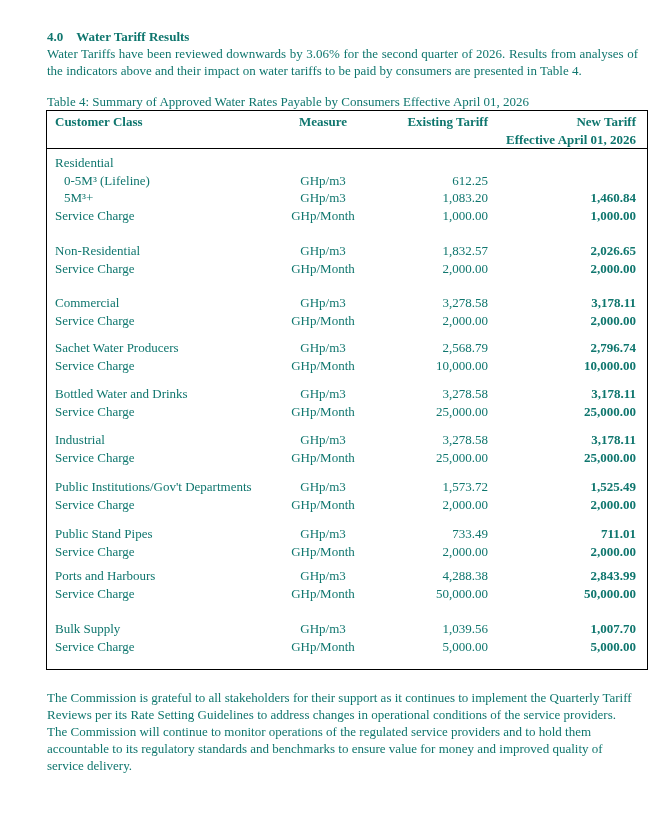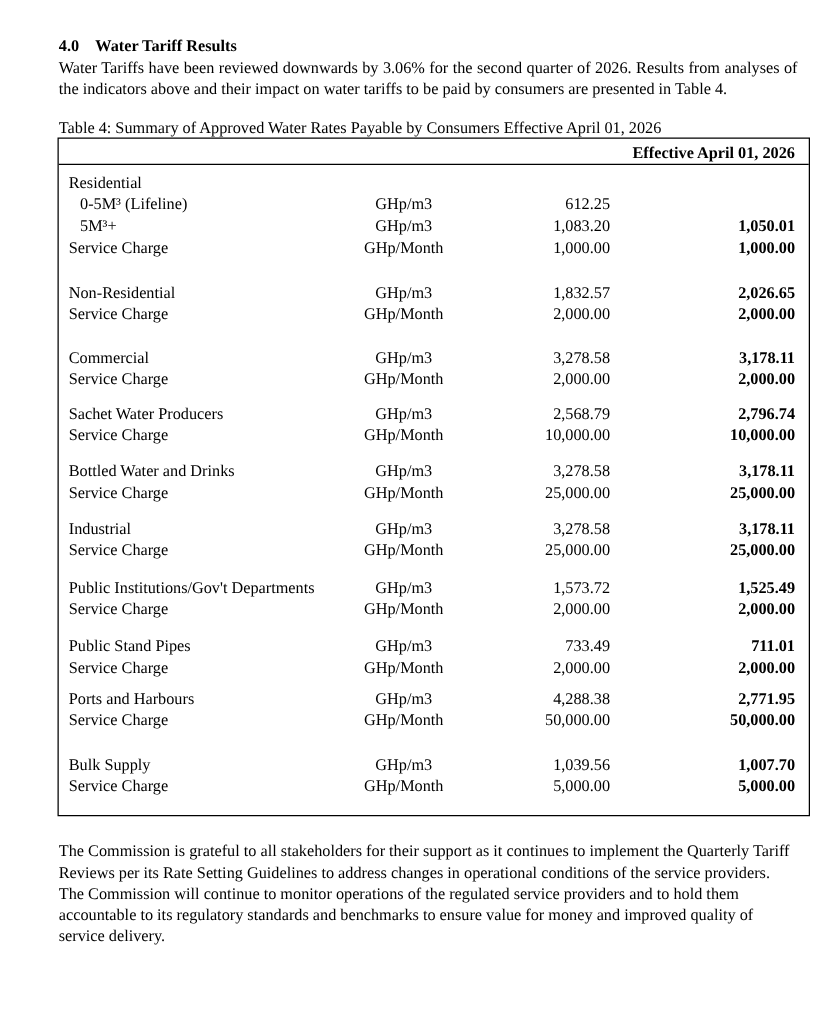--- a/index.html
+++ b/index.html
@@ -2,21 +2,21 @@
 <html><head>
 <meta charset="utf-8">
 <style>
   * { margin:0; padding:0; box-sizing:border-box; }
   html,body { background:#ffffff; }
   body { width:650px; height:813px; overflow:hidden; }
   .page {
     width:650px; height:813px;
     padding:28px 12px 0 47px;
     font-family:"Liberation Serif", serif;
-    font-size:13px; line-height:17px; color:#000000;
+    font-size:13px; line-height:17px; color:#0f766e;
     background:#fff;
   }
   .heading { font-size:13px; line-height:17px; font-weight:bold; }
   .heading .num { display:inline-block; margin-right:13px; }
   .intro { width:591px; text-align:justify; }
   .caption { width:591px; margin-top:14px; }
   .tariff-table {
     width:602px; margin-left:-1px;
     border:1px solid #000;
     font-size:13px;
@@ -42,20 +42,26 @@
     <span class="num">4.0</span><span>Water Tariff Results</span>
   </div>
 
   <p class="intro">Water Tariffs have been reviewed downwards by 3.06% for the second quarter of 2026. Results from analyses of the indicators above and their impact on water tariffs to be paid by consumers are presented in Table 4.</p>
 
   <p class="caption">Table 4: Summary of Approved Water Rates Payable by Consumers Effective April 01, 2026</p>
 
   <div class="tariff-table">
     <div class="thead">
       <div class="hrow">
+        <div class="c1">Customer Class</div>
+        <div class="c2">Measure</div>
+        <div class="c3">Existing Tariff</div>
+        <div class="c4">New Tariff</div>
+      </div>
+      <div class="hrow">
         <div class="c1"></div>
         <div class="c2"></div>
         <div class="c3"></div>
         <div class="c4">Effective April 01, 2026</div>
       </div>
     </div>
     <div class="tbody" id="table-body">
         <div class="trow">
           <div class="c1">Residential</div>
           <div class="c2"></div>
@@ -64,21 +70,21 @@
         </div>
         <div class="trow">
           <div class="c1 indent">0-5M³ (Lifeline)</div>
           <div class="c2">GHp/m3</div>
           <div class="c3">612.25</div>
         </div>
         <div class="trow">
           <div class="c1 indent">5M³+</div>
           <div class="c2">GHp/m3</div>
           <div class="c3">1,083.20</div>
-          <div class="c4">1,050.01</div>
+          <div class="c4">1,460.84</div>
         </div>
         <div class="trow">
           <div class="c1">Service Charge</div>
           <div class="c2">GHp/Month</div>
           <div class="c3">1,000.00</div>
           <div class="c4">1,000.00</div>
         </div>
         <div class="spacer" style="height: 18px;"></div>
         <div class="trow">
           <div class="c1">Non-Residential</div>
@@ -168,21 +174,21 @@
           <div class="c1">Service Charge</div>
           <div class="c2">GHp/Month</div>
           <div class="c3">2,000.00</div>
           <div class="c4">2,000.00</div>
         </div>
         <div class="spacer" style="height: 7px;"></div>
         <div class="trow">
           <div class="c1">Ports and Harbours</div>
           <div class="c2">GHp/m3</div>
           <div class="c3">4,288.38</div>
-          <div class="c4">2,771.95</div>
+          <div class="c4">2,843.99</div>
         </div>
         <div class="trow">
           <div class="c1">Service Charge</div>
           <div class="c2">GHp/Month</div>
           <div class="c3">50,000.00</div>
           <div class="c4">50,000.00</div>
         </div>
         <div class="spacer" style="height: 18px;"></div>
         <div class="trow">
           <div class="c1">Bulk Supply</div>

